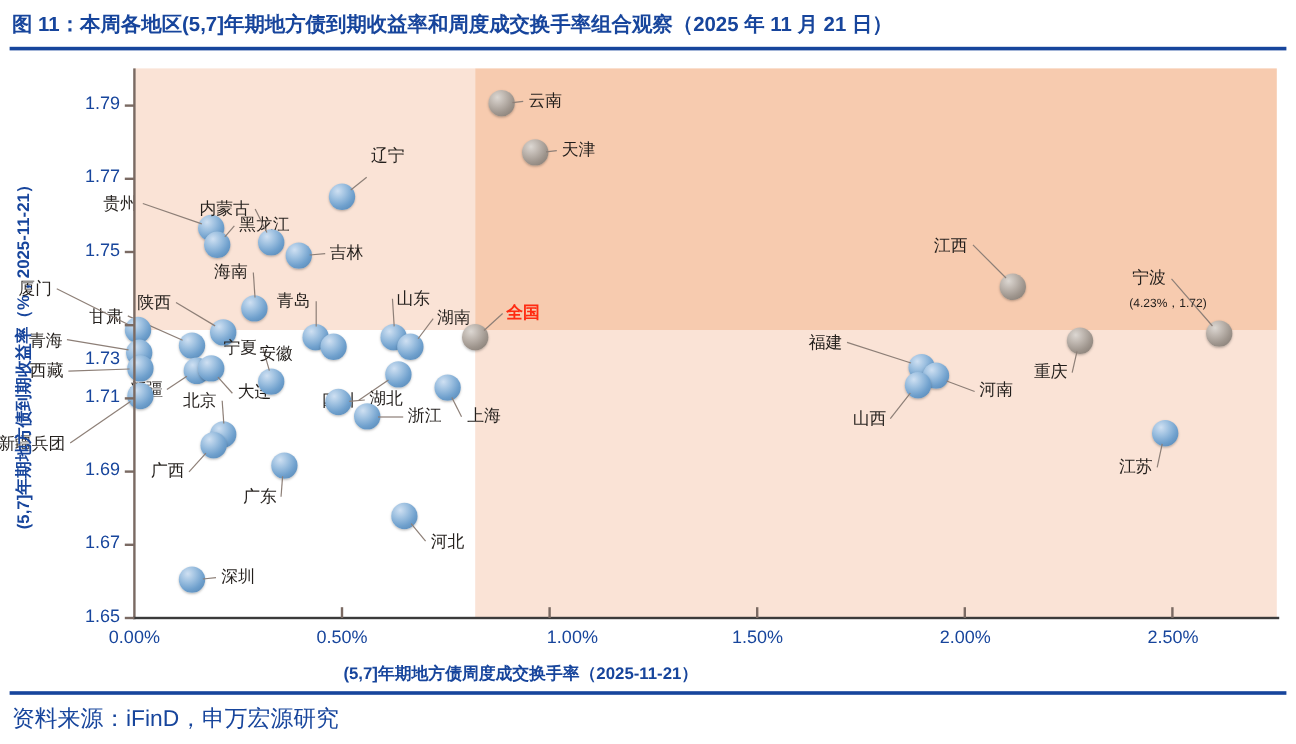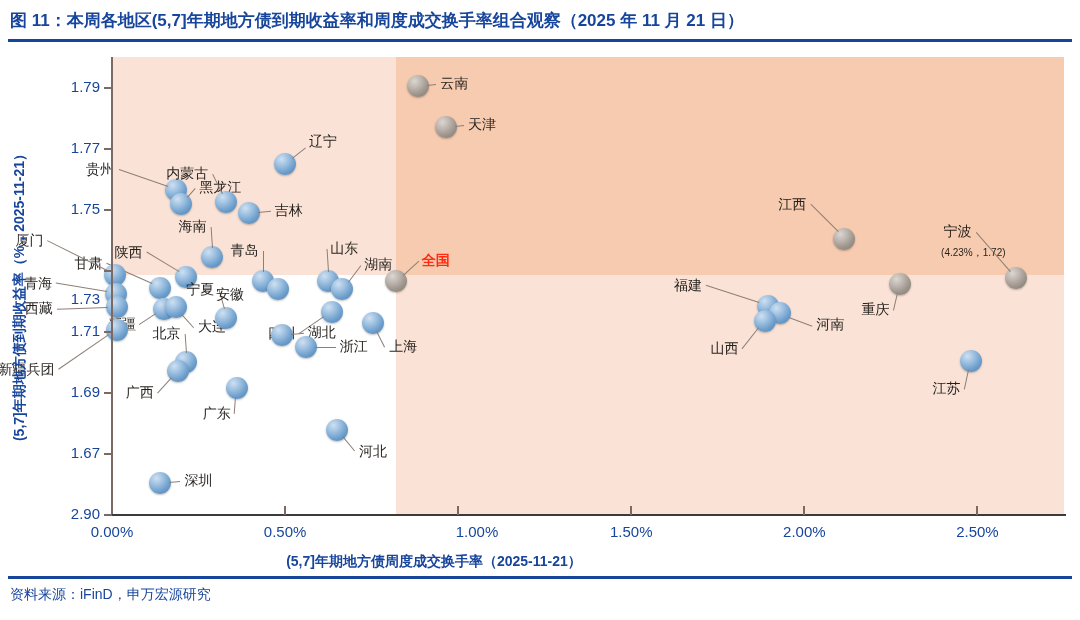--- a/index.html
+++ b/index.html
@@ -13,21 +13,21 @@
   #title{
     position:absolute;left:10px;top:9px;
     font-size:17px;font-weight:bold;color:#17459c;
     letter-spacing:0px;white-space:nowrap;
   }
   #title-rule{
     position:absolute;left:8px;top:39px;width:1064px;height:3px;background:#17459c;
   }
   
   #footer-rule{position:absolute;left:8px;top:576px;width:1064px;height:3px;background:#17459c;}
-  #source{position:absolute;left:10px;top:586px;font-size:14px;color:#17459c;white-space:nowrap;}
+  #source{position:absolute;left:10px;top:586px;font-size:19px;color:#17459c;white-space:nowrap;}
 
   
   #plot{
     position:absolute;left:112px;top:57px;width:952px;height:458px;
     background:#ffffff;
   }
   .quad{position:absolute;}
   #q-ul{left:0;top:0;}        
   #q-ur{}                      
   #q-ll{}                      
@@ -84,21 +84,21 @@
   <div class="quad" id="q-ll" style="left: 0px; top: 218.313px; width: 283.869px; height: 239.687px; background: rgb(255, 255, 255);"></div>
   <div class="quad" id="q-lr" style="left: 283.869px; top: 218.313px; width: 668.131px; height: 239.687px; background: rgb(250, 227, 214);"></div>
   <div id="points-layer">
       <div class="pt gray" title="云南" style="left: 295.371px; top: 18.0067px;"></div>
       <div class="lbl" style="left: 328.371px; top: 18.0067px;">云南</div>
       <div class="ldr" style="left: 315.316px; top: 28.0128px; width: 9.11077px; transform: rotate(-0.110657rad);"></div>
       <div class="pt gray" title="天津" style="left: 323.065px; top: 59.2267px;"></div>
       <div class="lbl" style="left: 356.065px; top: 59.2267px;">天津</div>
       <div class="ldr" style="left: 343.01px; top: 69.2328px; width: 9.11077px; transform: rotate(-0.110657rad);"></div>
       <div class="pt blue" title="辽宁" style="left: 162.091px; top: 95.8667px;"></div>
-      <div class="lbl" style="left: 197.091px; top: 76px;">辽宁</div>
+      <div class="lbl" style="left: 197.091px; top: 64px;">辽宁</div>
       <div class="ldr" style="left: 180.119px; top: 101.244px; width: 16.6125px; transform: rotate(-0.674741rad);"></div>
       <div class="pt blue" title="贵州" style="left: 53.0436px; top: 121.82px;"></div>
       <div class="lbl" style="left: auto; top: 103.82px; right: 949.956px;">贵州</div>
       <div class="ldr" style="left: 55.5353px; top: 129.886px; width: 52.3514px; transform: rotate(-2.80953rad);"></div>
       <div class="pt blue" title="黑龙江" style="left: 58.2364px; top: 135.56px;"></div>
       <div class="lbl" style="left: 87.2364px; top: 121.56px;">黑龙江</div>
       <div class="ldr" style="left: 75.1629px; top: 139.787px; width: 12.2603px; transform: rotate(-0.851966rad);"></div>
       <div class="pt blue" title="内蒙古" style="left: 103.24px; top: 134.033px;"></div>
       <div class="lbl" style="left: auto; top: 108.033px; right: 855.76px;">内蒙古</div>
       <div class="ldr" style="left: 110.215px; top: 136.983px; width: 22.305px; transform: rotate(-2.03444rad);"></div>
@@ -219,21 +219,21 @@
     <div class="xtick" style="left: 976.455px;"></div>
   </div>
 <div id="ylabels-layer">
     <div class="ylab" style="left: 40px; top: 77.5333px;">1.79</div>
     <div class="ylab" style="left: 40px; top: 138.6px;">1.77</div>
     <div class="ylab" style="left: 40px; top: 199.667px;">1.75</div>
     <div class="ylab" style="left: 40px; top: 270px; margin-top: 20px;">1.73</div>
     <div class="ylab" style="left: 40px; top: 321.8px;">1.71</div>
     <div class="ylab" style="left: 40px; top: 382.867px;">1.69</div>
     <div class="ylab" style="left: 40px; top: 443.933px;">1.67</div>
-    <div class="ylab" style="left: 40px; top: 505px;">2.90</div>
+    <div class="ylab" style="left: 40px; top: 505px;">1.65</div>
   </div>
 <div id="xlabels-layer">
     <div class="xlab" style="left: 72px;">0.00%</div>
     <div class="xlab" style="left: 245.091px;">0.50%</div>
     <div class="xlab" style="left: 437px;">1.00%</div>
     <div class="xlab" style="left: 591.273px;">1.50%</div>
     <div class="xlab" style="left: 764.364px;">2.00%</div>
     <div class="xlab" style="left: 937.455px;">2.50%</div>
   </div>
 

